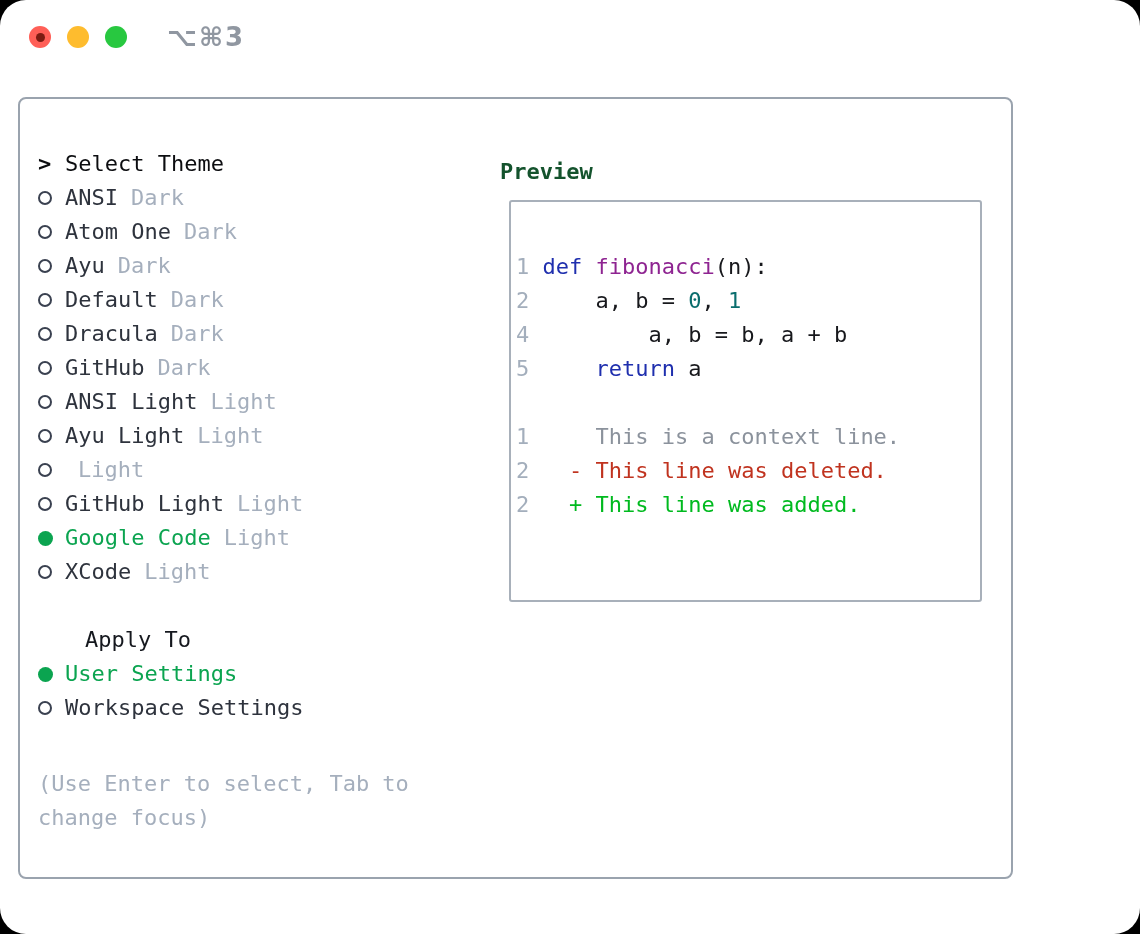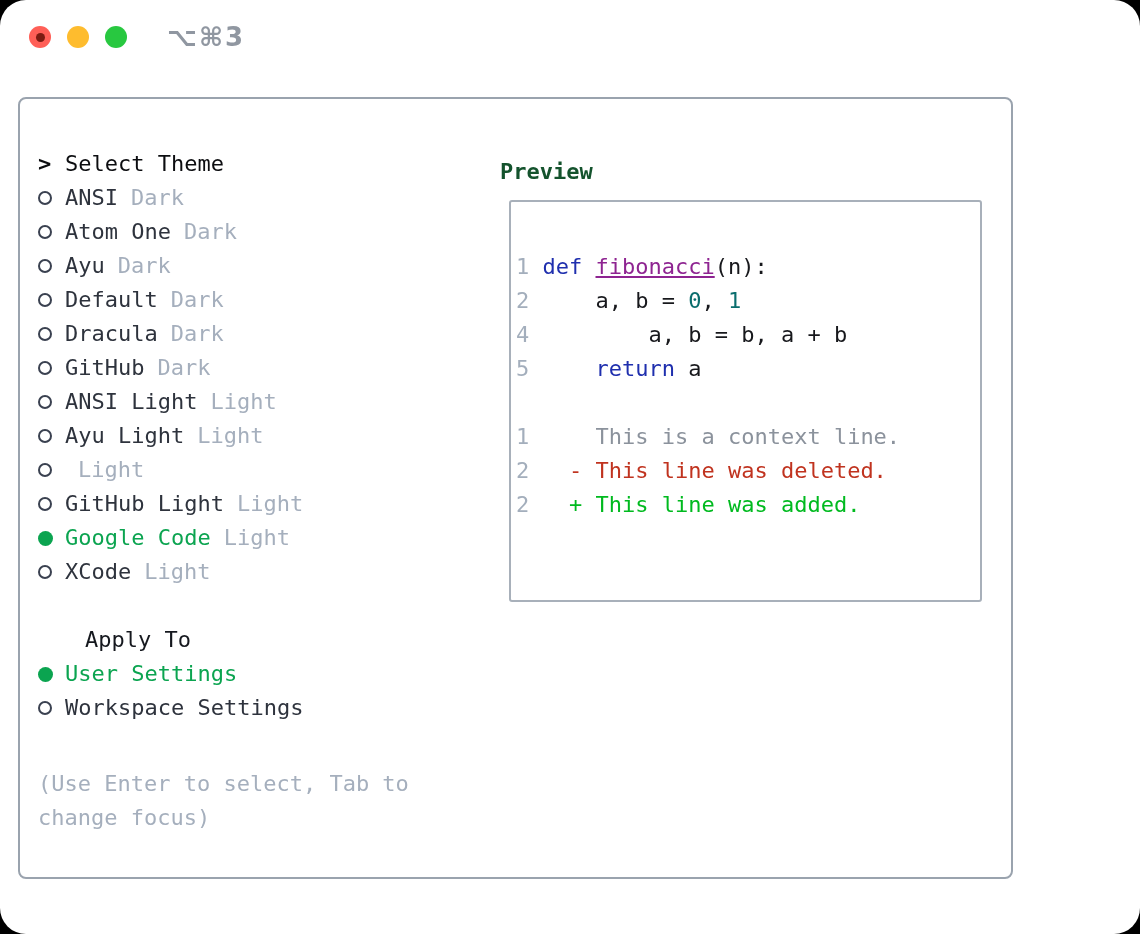--- a/index.html
+++ b/index.html
@@ -43,21 +43,21 @@
   
   #preview-label { position:absolute; left:500px; top:147px; height:34px;
     line-height:34px; font-size:22px; font-weight:bold; color:#14532d;margin-top:8px; }
   #preview-box { position:absolute; left:509px; top:200px; width:473px; height:402px;
     border:2px solid #a8b0ba; border-radius:3px; }
   #code { position:absolute; left:516px; top:250px; font-size:22px; line-height:34px; }
   .code-line { white-space:pre; height:34px; }
   .ln { color:#a3aebc; }
   .tok-pln { color:#17181c; }
   .tok-kwd { color:var(--kwd-blue); }
-  .tok-fn  { color:var(--fn-purple);text-decoration:underline; }
+  .tok-fn  { color:var(--fn-purple); }
   .tok-lit { color:var(--lit-teal); }
   .diff-context { color:var(--ctx-gray); }
   .diff-deleted { color:var(--del-red); }
   .diff-added   { color:var(--add-green); }
 </style>
 </head>
 <body>
 
 <div class="window">
 

